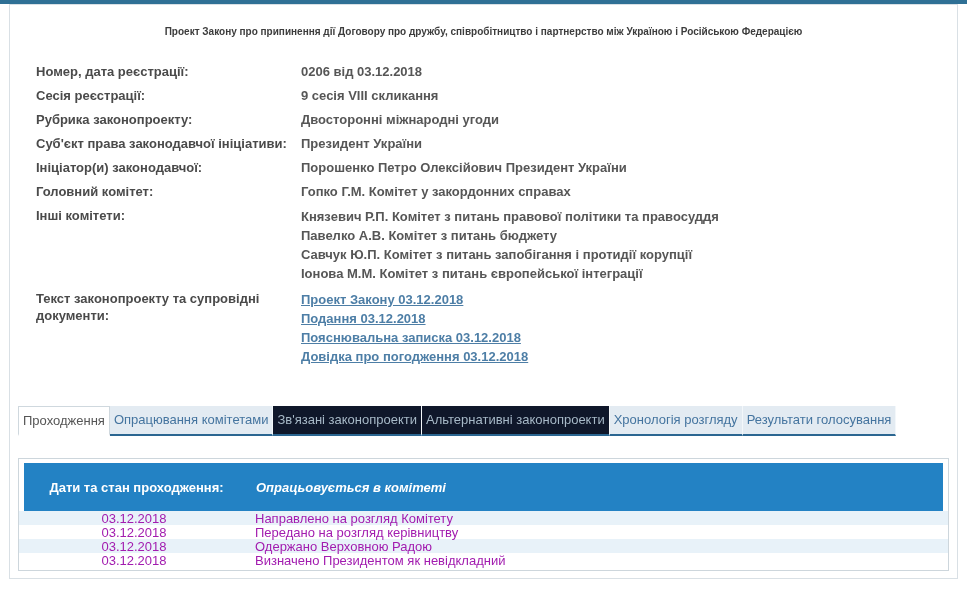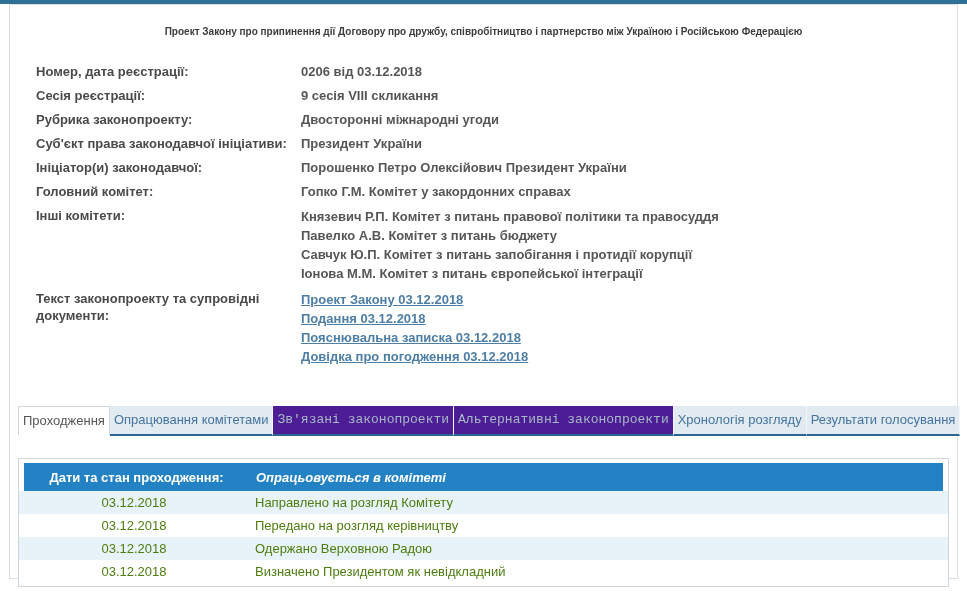--- a/index.html
+++ b/index.html
@@ -34,32 +34,32 @@
     padding: 6px 4px; line-height: 15px; cursor: pointer;
     background: #e3ebf2; color: #44749f;
     border-bottom: 2px solid var(--tabline, #2b6691);
     border-right: 1px solid #f3f7fa;
     white-space: nowrap;
   }
   .tab.active {
     background: #fff; color: #555; cursor: default;
     border: 1px solid #cfd8de; border-bottom: 2px solid #fff;
   }
-  .tab.disabled { color: #a7b9c7; background: #4c1d95; cursor: default; font-family: Liberation Mono, monospace; }
+  .tab.disabled { color: #a7b9c7; background: #0f172a; cursor: default; }
 
   .table-container {
     margin: 22px 8px 0; border: 1px solid #cdd6dc; padding-bottom: 3px; background: #fff;
   }
   .table-header {
-    display: flex; align-items: center; height: 28px; margin: 4px 5px 0;
+    display: flex; align-items: center; height: 48px; margin: 4px 5px 0;
     background: var(--accent, #2382c4); color: #fff; font-weight: bold; font-size: 13px;
   }
   .th-date { width: 225px; flex: 0 0 225px; text-align: center; }
   .th-status { flex: 1; padding-left: 7px; font-style: italic; }
-  .t-row { display: flex; align-items: center; height: 23px; font-size: 13px; color: #4d7c0f; }
+  .t-row { display: flex; align-items: center; height: 14px; font-size: 13px; color: #a21caf; }
   .t-row:nth-child(even) { background: var(--stripe, #e8f2f9); }
   .td-date { width: 230px; flex: 0 0 230px; text-align: center; }
   .td-status { flex: 1; padding-left: 6px; }
 </style>
 </head>
 <body>
 
 <div class="top-bar"></div>
 
 <div class="panel">

